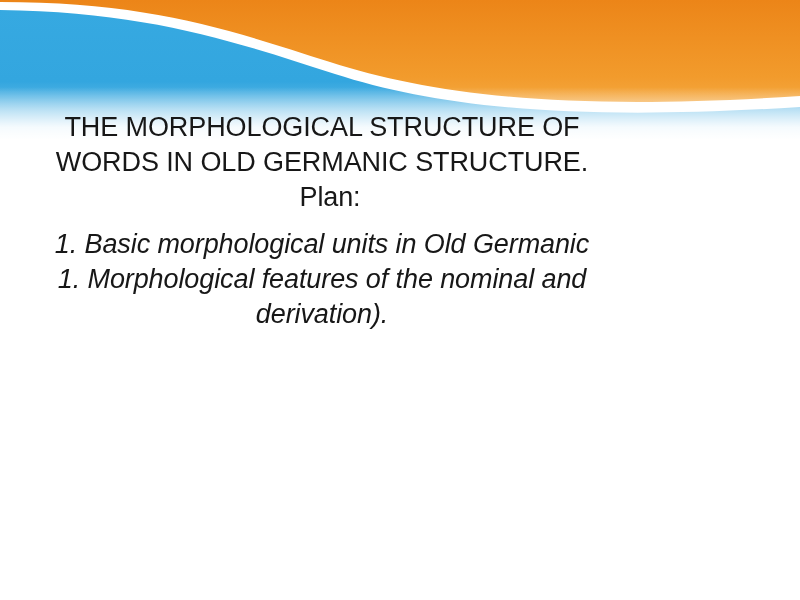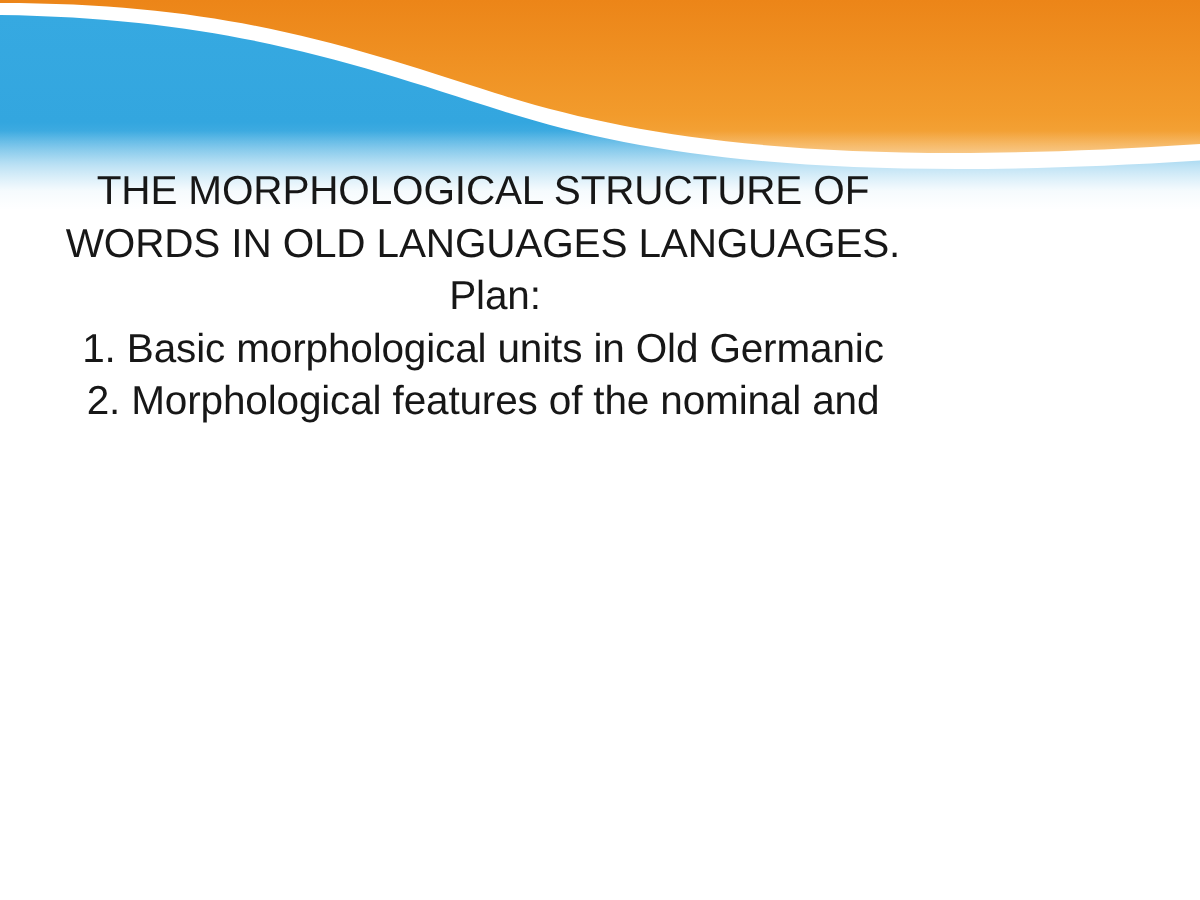--- a/index.html
+++ b/index.html
@@ -71,23 +71,24 @@
   }
   .title-block {
     margin: 0;
     padding: 0;
   }
   .plan-label {
     display: block;
     margin-left: 16px;
   }
   .plan-list {
-    margin: 0;
+    margin: 12px;
     padding: 0;
     list-style: none;
+    font-style: italic;
   }
   .plan-item {
     display: block;
     padding: 0;
     margin: 0;
   }
 </style>
 </head>
 <body>
 
@@ -114,34 +115,35 @@
 
       <path d="M0,10 C 150,12 235,42 335,74 C 435,106 565,122 800,107 L800,140 L0,140 Z" fill="url(#gradBlue)"></path>
     </svg>
     <div class="header-fade"></div>
   </div>
 
   <div class="content">
 
     <div class="title-block">
       <span class="line">THE MORPHOLOGICAL STRUCTURE OF</span>
-      <span class="line">WORDS IN OLD LANGUAGES LANGUAGES.</span>
+      <span class="line">WORDS IN OLD GERMANIC STRUCTURE.</span>
     </div>
 
     <span class="plan-label">Plan:</span>
 
     <div class="plan-list">
 
       <div class="plan-item">
         <span class="line">1. Basic morphological units in Old Germanic</span>
       </div>
 
       <div class="plan-item">
-        <span class="line">2. Morphological features of the nominal and</span>
+        <span class="line">1. Morphological features of the nominal and</span>
       </div>
 
       <div class="plan-item">
+        <span class="line">derivation).</span>
       </div>
 
     </div>
   </div>
 
 </div>
 
 </body></html>

